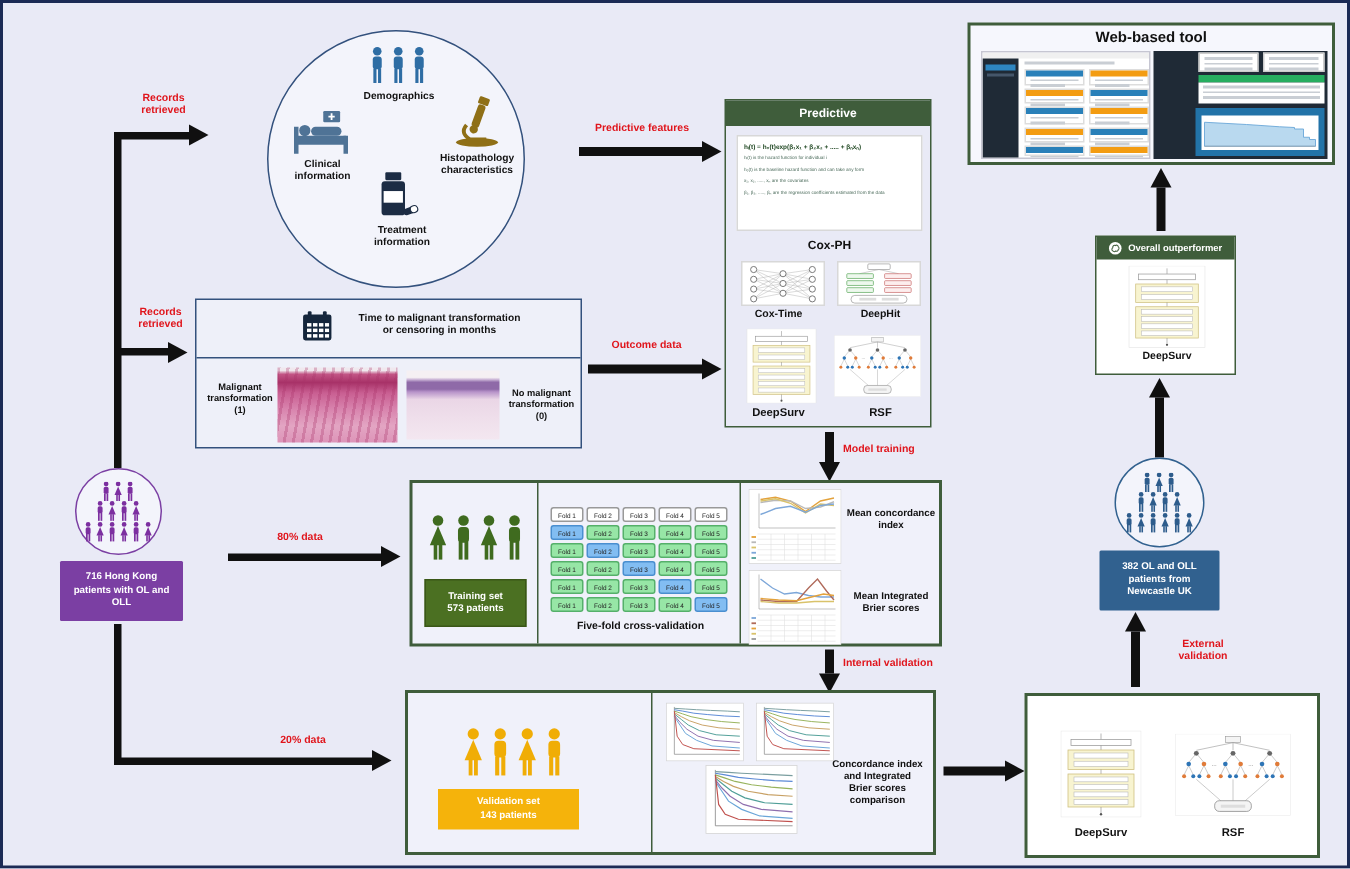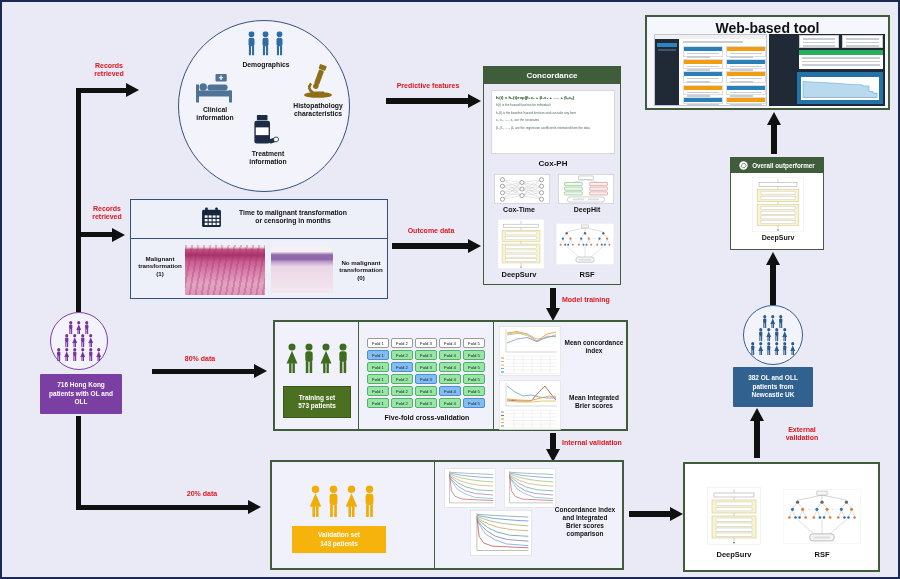--- a/index.html
+++ b/index.html
@@ -380,21 +380,21 @@
 (1)</div>
     <div class="abs hist1" style="left:54px;top:45px;width:80px;height:50px;"></div>
     <div class="abs hist2" style="left:140px;top:47px;width:62px;height:46px;"></div>
     <div class="abs b ctr pre" style="left:204px;top:59px;width:52px;font-size:6.2px;line-height:1.2;">No malignant
 transformation
 (0)</div>
   </div>
 
   <div class="abs" style="left:481px;top:64px;width:138px;height:219px;border:1.5px solid #3f5d3b;background:#e9eaf6;">
     <div class="ghead" style="height:17px;font-size:8px;">
-        <span>Concordance</span>
+        <span>Predictive</span>
       </div>
     <div class="abs thumb" style="left:7px;top:23px;width:124px;height:64px;padding:3px 4px;overflow:hidden;">
       <div class="b" style="font-size:4.3px;color:#1e4620;">hᵢ(t) = h₀(t)exp(β₁x₁ + β₂x₂ + ..... + βₙxₙ)</div>
       <div class="notes" style="font-size:3.1px;color:#4a6a5a;">
         <div>hᵢ(t)   is the hazard function for individual i</div>
         <div>h₀(t)   is the baseline hazard function and can take any form</div>
         <div>x₁, x₂, ....., xₙ   are the covariates</div>
         <div>β₁, β₂, ....., βₙ   are the regression coefficients estimated from the data</div>
       </div>
     </div>
@@ -638,21 +638,21 @@
         </svg>
       <span>Overall outperformer</span>
     </div>
     <svg class="abs" style="left:21px;top:19px;width:52px;height:55px;">
         <use href="#ds"></use>
       </svg>
     <div class="abs b ctr" style="left:10px;top:76px;width:74px;font-size:7px;">DeepSurv</div>
   </div>
 
   <div class="abs" style="left:643px;top:13px;width:245px;height:95px;border:2px solid #3f5d3b;background:#f6f7fd;">
-    <div class="abs b ctr" style="left:0;top:3px;width:100%;font-size:14px;">Web-based tool</div>
+    <div class="abs b ctr" style="left:0;top:3px;width:100%;font-size:10px;">Web-based tool</div>
     <div class="abs" style="left:7px;top:17px;width:113px;height:72px;background:#fff;border:0.5px solid #c6c6d2;overflow:hidden;">
       <div class="abs" style="left:0;top:0;width:113px;height:4px;background:#f0f0f0;"></div>
       <div class="abs" style="left:0;top:4px;width:24px;height:68px;background:#1f2a36;">
         <div style="height:4px;background:#2e86c1;margin:4px 2px 2px 2px;"></div>
         <div class="dash" style="background:#45566a;"></div>
       </div>
       <div class="dash" style="position:absolute;left:28px;top:6px;width:60px;margin:0;"></div>
       <div class="abs" id="wt-col1" style="left:28px;top:11px;width:40px;">
           <div class="wcard" style="height: 11px;">
             <div class="hb hb-b"></div>

